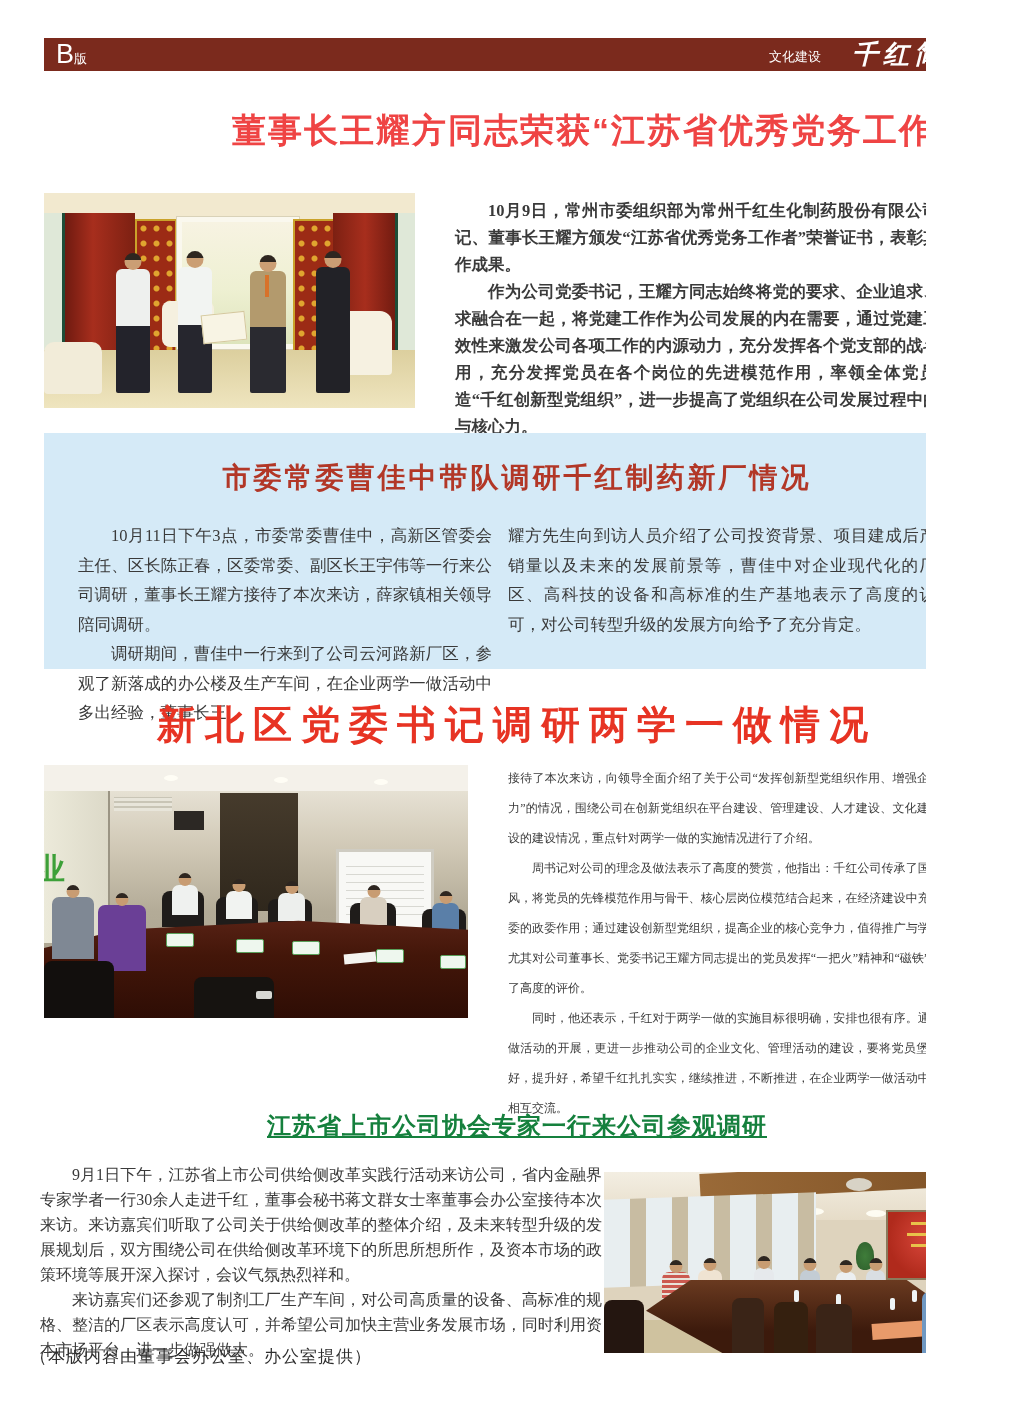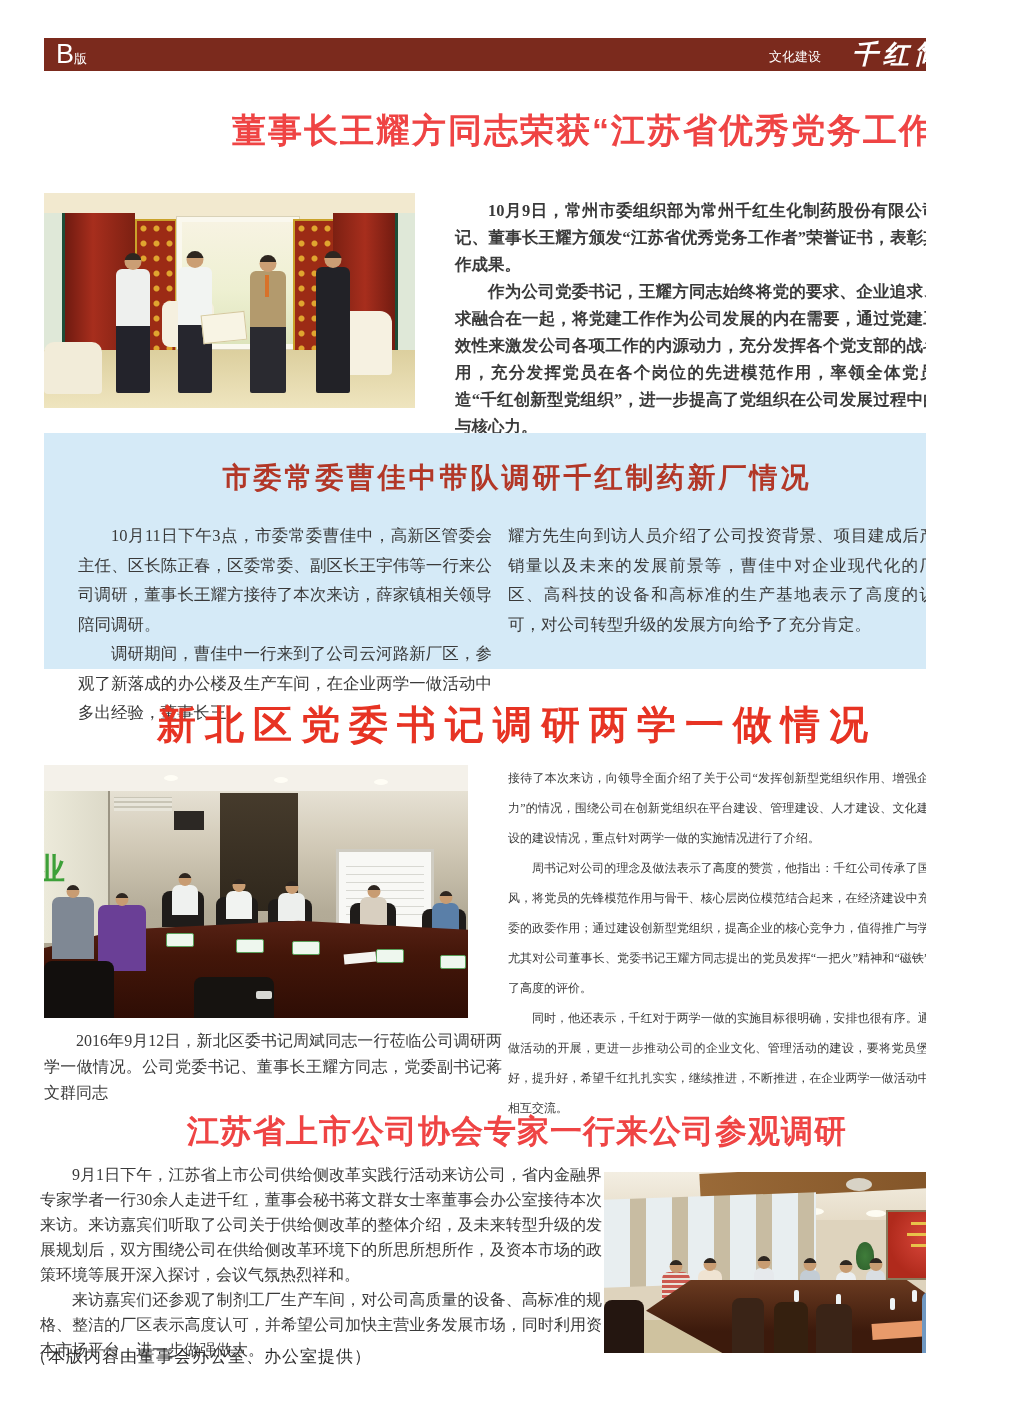--- a/index.html
+++ b/index.html
@@ -17,21 +17,21 @@
   #section-label{font-size:13px;margin-right:12px;margin-top:4px;}
   #masthead{font-size:26px;font-weight:bold;font-style:italic;letter-spacing:5px;
             font-family:"DejaVu Serif","Liberation Serif",serif;margin-left:19px;}
 
   
   .headline{left:44px;width:946px;text-align:center;font-family:"Liberation Sans","DejaVu Sans",sans-serif;font-weight:bold;}
   #headline-award{top:108px;font-size:34px;color:#ef4444;letter-spacing:2px;text-align:right;}
   #headline-plant{width:100%;top:26px;font-size:28px;color:#b23727;letter-spacing:3px;left:0;}
   #headline-twostudies{top:698px;font-size:39px;color:#e73323;letter-spacing:9px;
                        font-family:"Liberation Serif","DejaVu Serif",serif;}
-  #headline-association{top:1110px;font-size:32px;color:#ef4444;letter-spacing:1px;}
+  #headline-association{top:1110px;font-size:24px;color:#15803d;letter-spacing:1px;text-decoration:underline;}
 
   
   .bodytext p{margin:0;text-align:justify;text-indent:2em;}
   .bodytext p.noindent{text-indent:0;}
   #award-text{left:455px;top:197px;width:535px;font-size:16.5px;line-height:27px;font-weight:bold;}
   #plant-box{left:44px;top:433px;width:946px;height:236px;background:#d5eaf7;}
   #plant-left{position:absolute;left:34px;top:88px;width:414px;font-size:16.5px;line-height:29.5px;}
   #plant-right{position:absolute;left:464px;top:88px;width:428px;font-size:16.5px;line-height:29.5px;}
   #twostudies-text{left:508px;top:763px;width:482px;font-size:12px;line-height:30px;}
   #photo2-caption{left:44px;top:1028px;width:458px;font-size:16px;line-height:26px;text-align:justify;text-indent:2em;margin:0;}
@@ -148,21 +148,20 @@
     <div class="chair" style="left:150px;top:212px;width:80px;height:41px;background:#161310;"></div>
     <div class="tissue" style="left:122px;top:168px;"></div>
     <div class="tissue" style="left:192px;top:174px;"></div>
     <div class="tissue" style="left:248px;top:176px;"></div>
     <div class="tissue" style="left:332px;top:184px;"></div>
     <div class="tissue" style="left:396px;top:190px;width:24px;"></div>
     <div class="abs" style="left:300px;top:188px;width:32px;height:10px;background:#f4f4f0;transform:rotate(-5deg);"></div>
     <div class="abs" style="left:212px;top:226px;width:16px;height:8px;background:#d8d8d4;border-radius:2px;"></div>
   </div>
 
-  <p class="abs" id="photo2-caption">2016年9月12日，新北区委书记周斌同志一行莅临公司调研两学一做情况。公司党委书记、董事长王耀方同志，党委副书记蒋文群同志</p>
 
   <div class="abs bodytext" id="twostudies-text">
     <p class="noindent">接待了本次来访，向领导全面介绍了关于公司“发挥创新型党组织作用、增强企业核心竞争力”的情况，围绕公司在创新党组织在平台建设、管理建设、人才建设、文化建设、思想建设的建设情况，重点针对两学一做的实施情况进行了介绍。</p>
     <p>周书记对公司的理念及做法表示了高度的赞赏，他指出：千红公司传承了国企优良的作风，将党员的先锋模范作用与骨干、核心层岗位模范结合起来，在经济建设中充分发挥了党委的政委作用；通过建设创新型党组织，提高企业的核心竞争力，值得推广与学习。周书记尤其对公司董事长、党委书记王耀方同志提出的党员发挥“一把火”精神和“磁铁”作用，给予了高度的评价。</p>
     <p>同时，他还表示，千红对于两学一做的实施目标很明确，安排也很有序。通过的两学一做活动的开展，更进一步推动公司的企业文化、管理活动的建设，要将党员堡垒作用坚守好，提升好，希望千红扎扎实实，继续推进，不断推进，在企业两学一做活动中多出经验，相互交流。</p>
   </div>
 
   <div class="abs headline" id="headline-association">江苏省上市公司协会专家一行来公司参观调研</div>
 
   <div class="abs bodytext" id="association-text">

